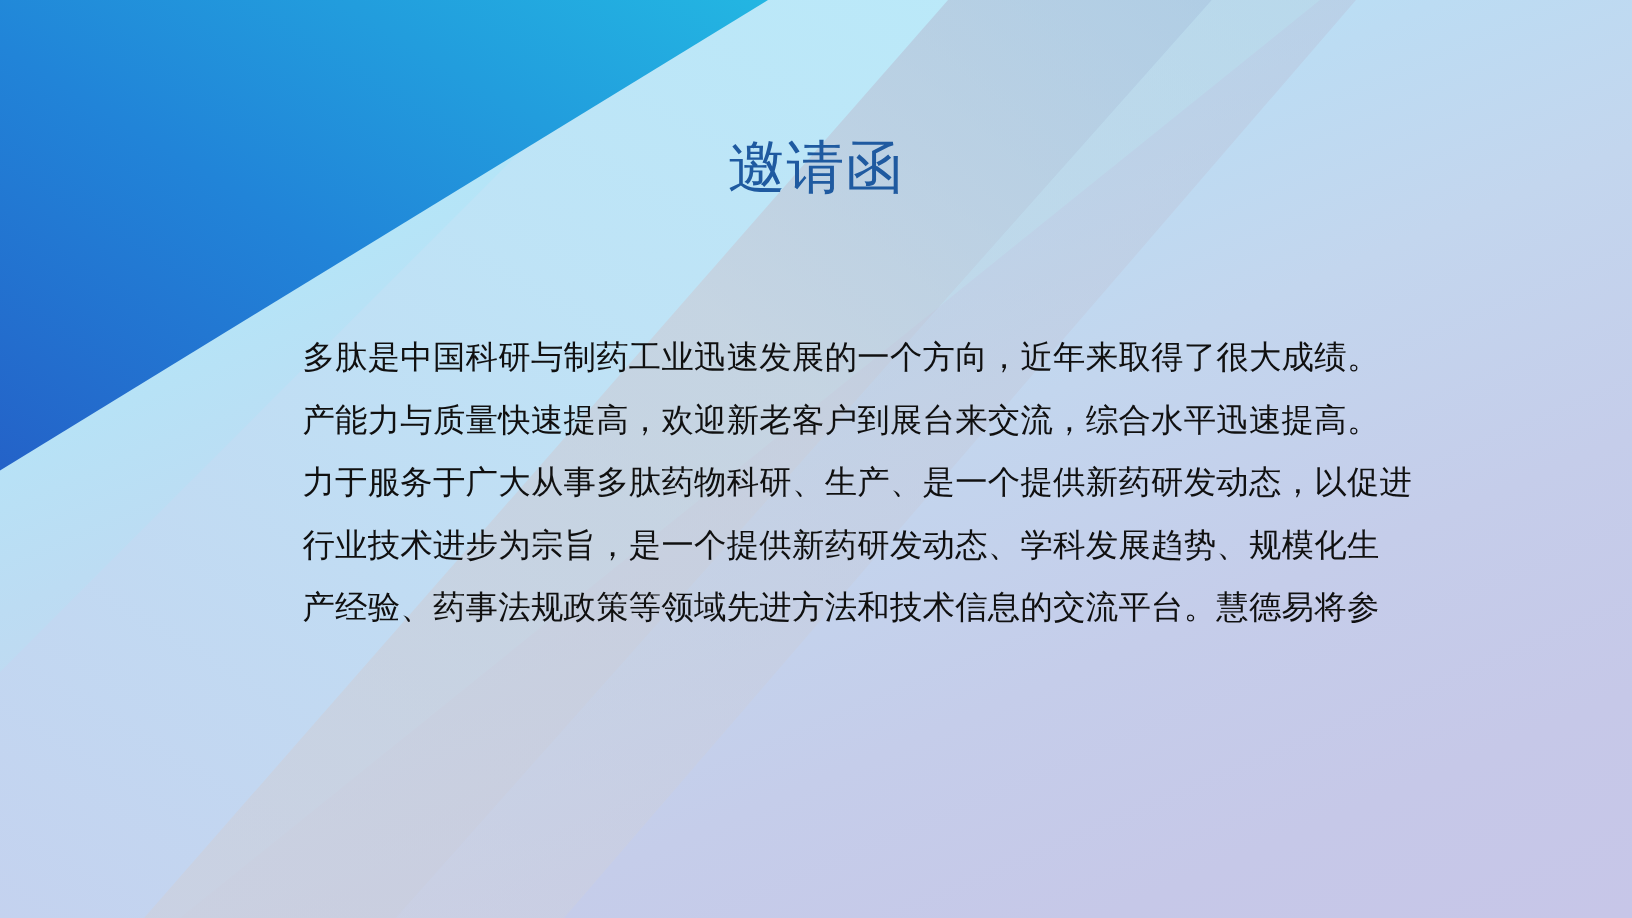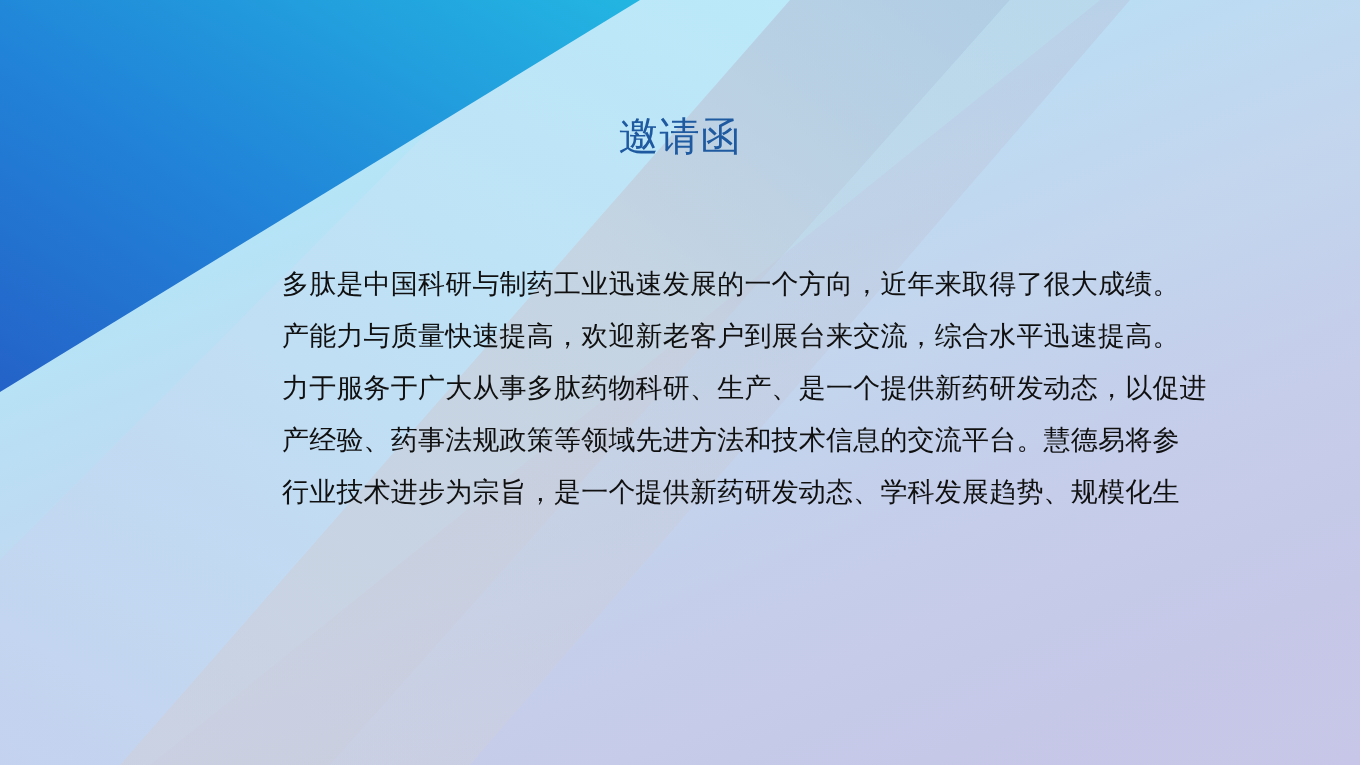--- a/index.html
+++ b/index.html
@@ -38,35 +38,34 @@
   
   .title-wrap {
     position: absolute;
     top: 112px;
     left: 0;
     width: 1360px;
     text-align: center;
   }
   .slide-title {
     display: inline-block;
-    font-size: 40px;
+    font-size: 48px;
     line-height: 1.2;
     letter-spacing: 1px;
     color: #1f5aa0;
     font-weight: 400;
     white-space: pre;
   }
 
   
   .body-wrap {
     position: absolute;
-    top: 258px;
+    top: 272px;
     left: 252px;
     width: 968px;
-    margin-left: 30px;
   }
   .body-line {
     font-size: 27px;
     line-height: 52px;
     color: #101010;
     white-space: pre;
     letter-spacing: 0.2px;
   }
 </style>
 </head>
@@ -109,17 +108,17 @@
   </div>
 
   <div class="title-wrap">
     <div class="slide-title">邀请函</div>
   </div>
 
   <div class="body-wrap">
     <div class="body-line">多肽是中国科研与制药工业迅速发展的一个方向，近年来取得了很大成绩。</div>
     <div class="body-line">产能力与质量快速提高，欢迎新老客户到展台来交流，综合水平迅速提高。</div>
     <div class="body-line">力于服务于广大从事多肽药物科研、生产、是一个提供新药研发动态，以促进</div>
+    <div class="body-line">行业技术进步为宗旨，是一个提供新药研发动态、学科发展趋势、规模化生</div>
     <div class="body-line">产经验、药事法规政策等领域先进方法和技术信息的交流平台。慧德易将参</div>
-    <div class="body-line">行业技术进步为宗旨，是一个提供新药研发动态、学科发展趋势、规模化生</div>
   </div>
 
 </div>
 
 </body></html>

